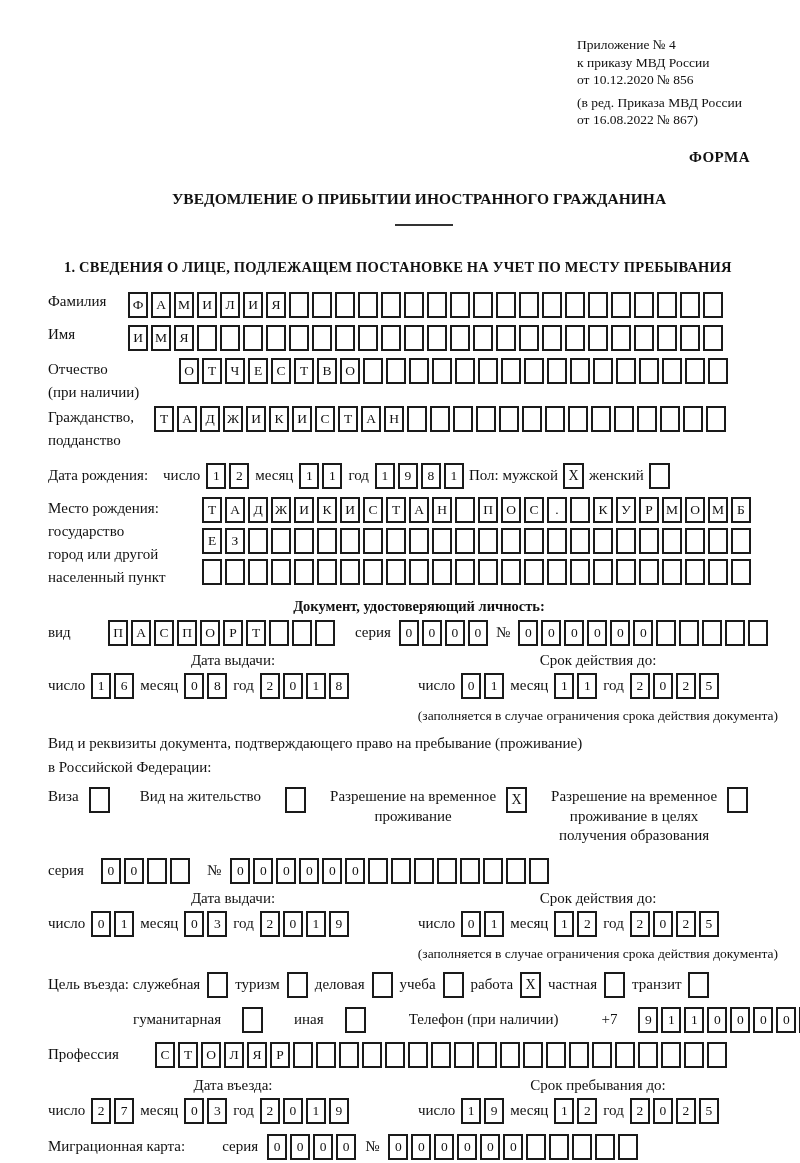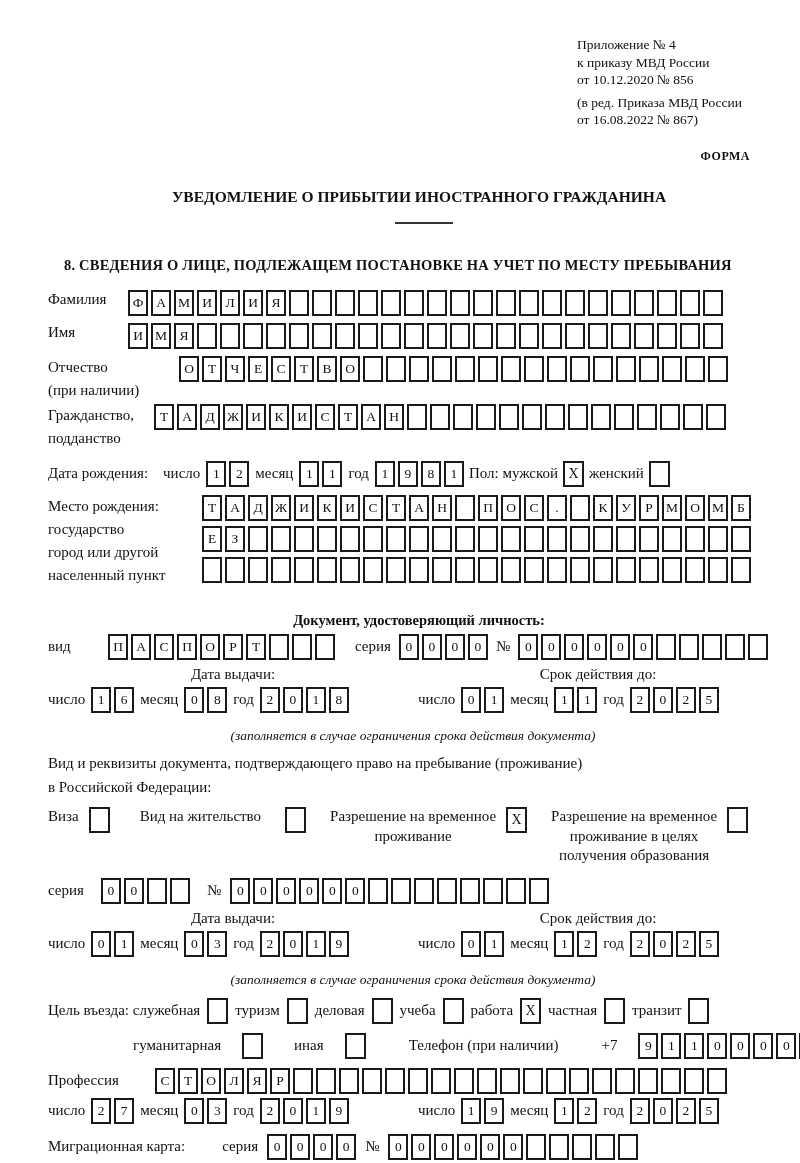--- a/index.html
+++ b/index.html
@@ -6,21 +6,21 @@
   html,body { background:#ffffff; }
   body { font-family:"Liberation Serif","DejaVu Serif",serif; color:#111; }
   .page {
     width:800px; height:1163px; margin:0 auto; background:#fff;
     padding:36px 10px 0 48px; overflow:hidden; position:relative;
   }
   
   .lawref-wrap { display:flex; justify-content:flex-end; padding-right:48px; }
   .lawref { font-size:13.5px; line-height:1.3; text-align:left; }
   .lawref .gap { margin-top:5px; }
-  .forma { text-align:right; padding-right:40px; font-weight:bold; font-size:12px; margin-top:20px; letter-spacing:.5px; }
+  .forma { text-align:right; padding-right:40px; font-weight:bold; font-size:15px; margin-top:20px; letter-spacing:.5px; }
   
   .title { text-align:center; font-weight:bold; font-size:15.5px; line-height:1.45; margin-top:22px; }
   .title-underline { display:inline-block; width:58px; border-bottom:2.5px solid #333; height:14px; margin-left:10px; }
   .section-heading { font-weight:bold; font-size:14.5px; margin-top:26px; margin-left:16px; letter-spacing:.2px; }
   
   .row { display:flex; align-items:flex-start; margin-top:7px; }
   .lbl { font-size:15px; line-height:1.25; white-space:nowrap; }
   .cells { display:inline-flex; gap:3px; flex-wrap:nowrap; }
   .cell {
     width:20px; height:26px; border:2px solid #1a1a1a; background:#fff;
@@ -28,26 +28,26 @@
     font-size:13.5px; font-family:"Liberation Serif",serif; flex:0 0 auto;
   }
   .chk {
     width:21px; height:26px; border:2px solid #1a1a1a; background:#fff;
     display:inline-flex; align-items:center; justify-content:center;
     font-size:14px; flex:0 0 auto;
   }
   .label-col { flex:0 0 auto; }
   .label-col div { font-size:15px; line-height:1.55; }
   .cells-col { display:flex; flex-direction:column; gap:5px; }
-  .center-bold { text-align:center; font-weight:bold; font-size:14.5px; margin-top:24px; }
+  .center-bold { text-align:center; font-weight:bold; font-size:14.5px; margin-top:8px; }
   .dgroup { display:inline-flex; align-items:center; gap:6px; }
   .dgroup .lbl { font-size:15px; }
   .dates-head { display:flex; font-size:15px; font-weight:normal; margin-top:6px; }
   .dates-row { display:flex; margin-top:4px; }
-  .note-right { text-align:center; padding-right:12px; font-size:13.5px; margin-top:15px;font-style:italic; }
+  .note-right { text-align:right; padding-right:12px; font-size:13.5px; margin-top:9px; }
   .multiline { text-align:center; font-size:15px; line-height:1.3; }
   .mt10 { margin-top:10px; } .mt16 { margin-top:16px; }
 </style>
 </head>
 <body>
 
 <div class="page">
 
   <div class="lawref-wrap">
     <div class="lawref">
@@ -59,21 +59,21 @@
     </div>
   </div>
 
   <div class="forma">ФОРМА</div>
 
   <div class="title">
     <div>УВЕДОМЛЕНИЕ О ПРИБЫТИИ ИНОСТРАННОГО ГРАЖДАНИНА</div>
     <div><span class="title-underline"></span></div>
   </div>
 
-  <div class="section-heading">8. СВЕДЕНИЯ О ЛИЦЕ, ПОДЛЕЖАЩЕМ ПОСТАНОВКЕ НА УЧЕТ ПО МЕСТУ ПРЕБЫВАНИЯ</div>
+  <div class="section-heading">1. СВЕДЕНИЯ О ЛИЦЕ, ПОДЛЕЖАЩЕМ ПОСТАНОВКЕ НА УЧЕТ ПО МЕСТУ ПРЕБЫВАНИЯ</div>
 
   <div class="row mt16">
     <span class="lbl" style="width:80px">Фамилия</span>
     <span class="cells">
         <span class="cell">Ф</span>
         <span class="cell">А</span>
         <span class="cell">М</span>
         <span class="cell">И</span>
         <span class="cell">Л</span>
         <span class="cell">И</span>
@@ -556,20 +556,24 @@
         <span class="cell"></span>
         <span class="cell"></span>
         <span class="cell"></span>
         <span class="cell"></span>
         <span class="cell"></span>
         <span class="cell"></span>
         <span class="cell"></span>
       </span>
   </div>
 
+  <div class="dates-head" style="margin-top:9px">
+    <span style="width:370px; text-align:center">Дата въезда:</span>
+    <span style="width:360px; text-align:center">Срок пребывания до:</span>
+  </div>
   <div class="dates-row">
     <span class="dgroup" style="width:370px">
       <span class="lbl">число</span>
       <span class="cells">
           <span class="cell">2</span>
           <span class="cell">7</span>
         </span>
       <span class="lbl">месяц</span>
       <span class="cells">
           <span class="cell">0</span>

